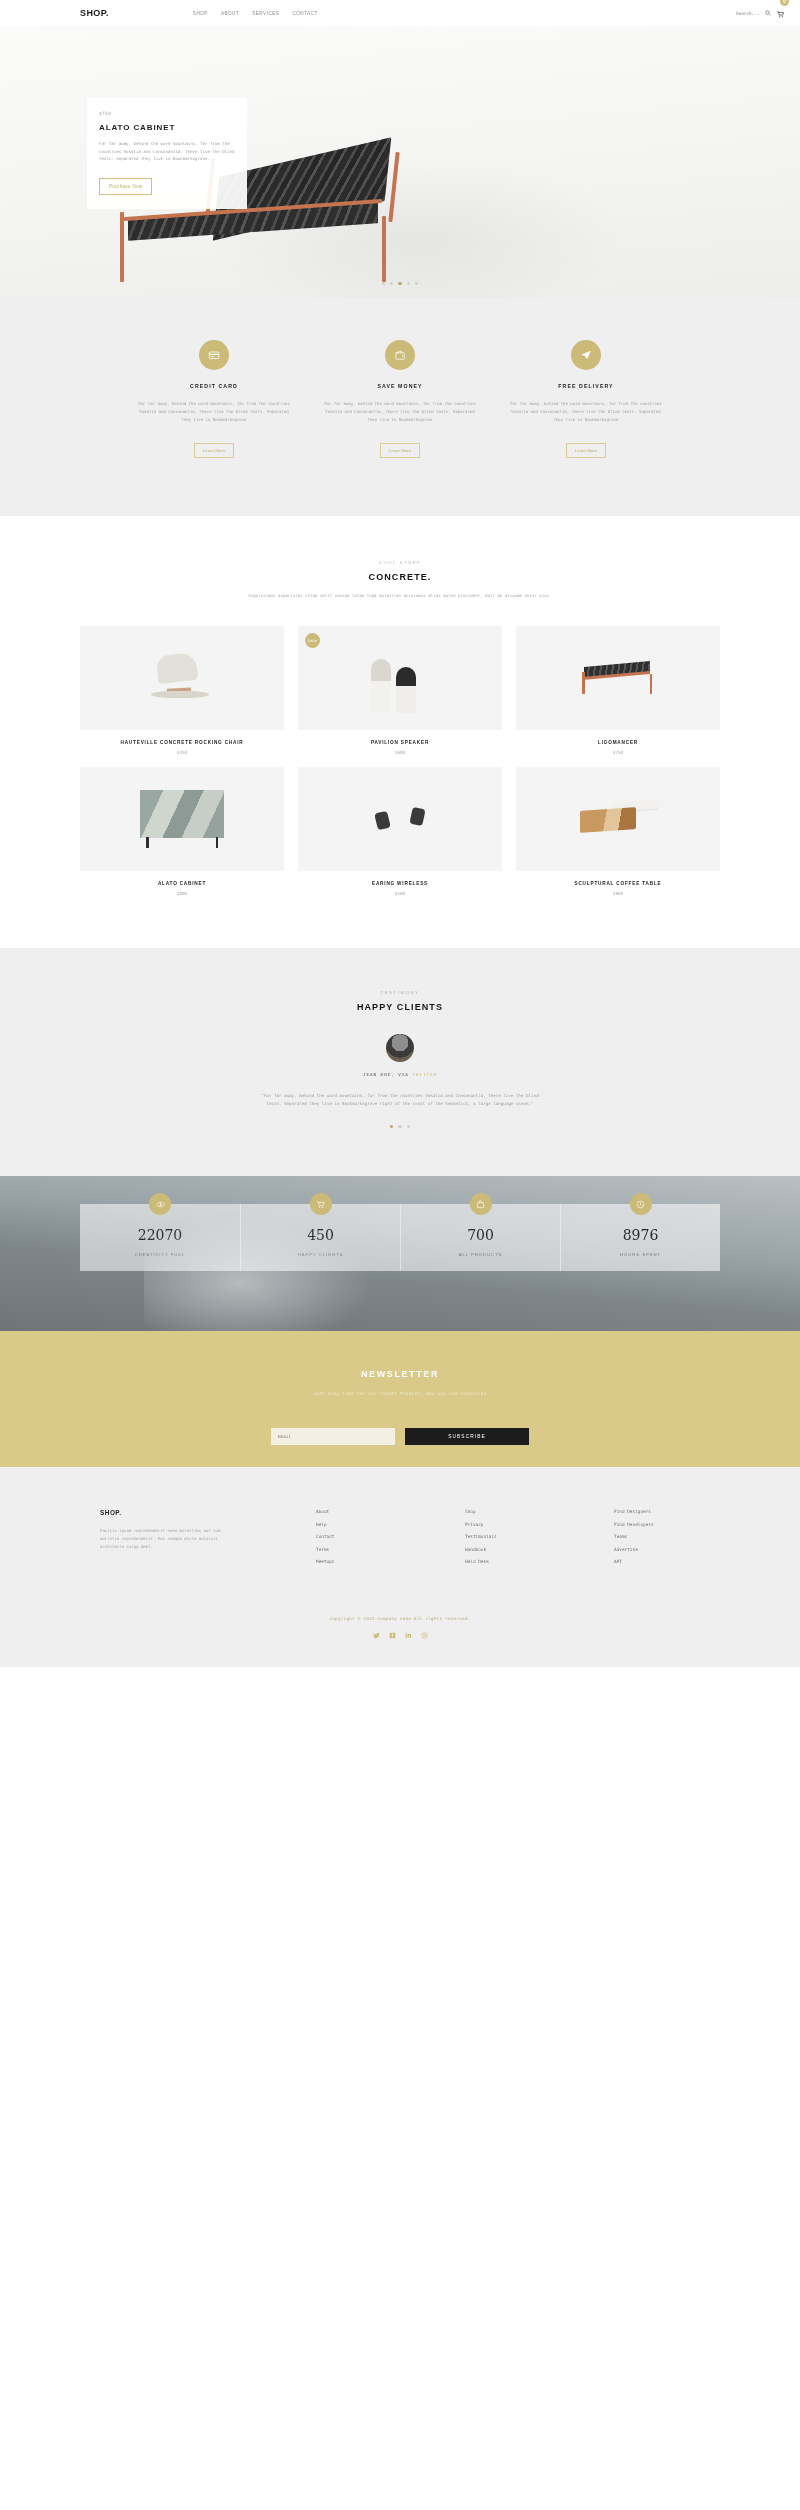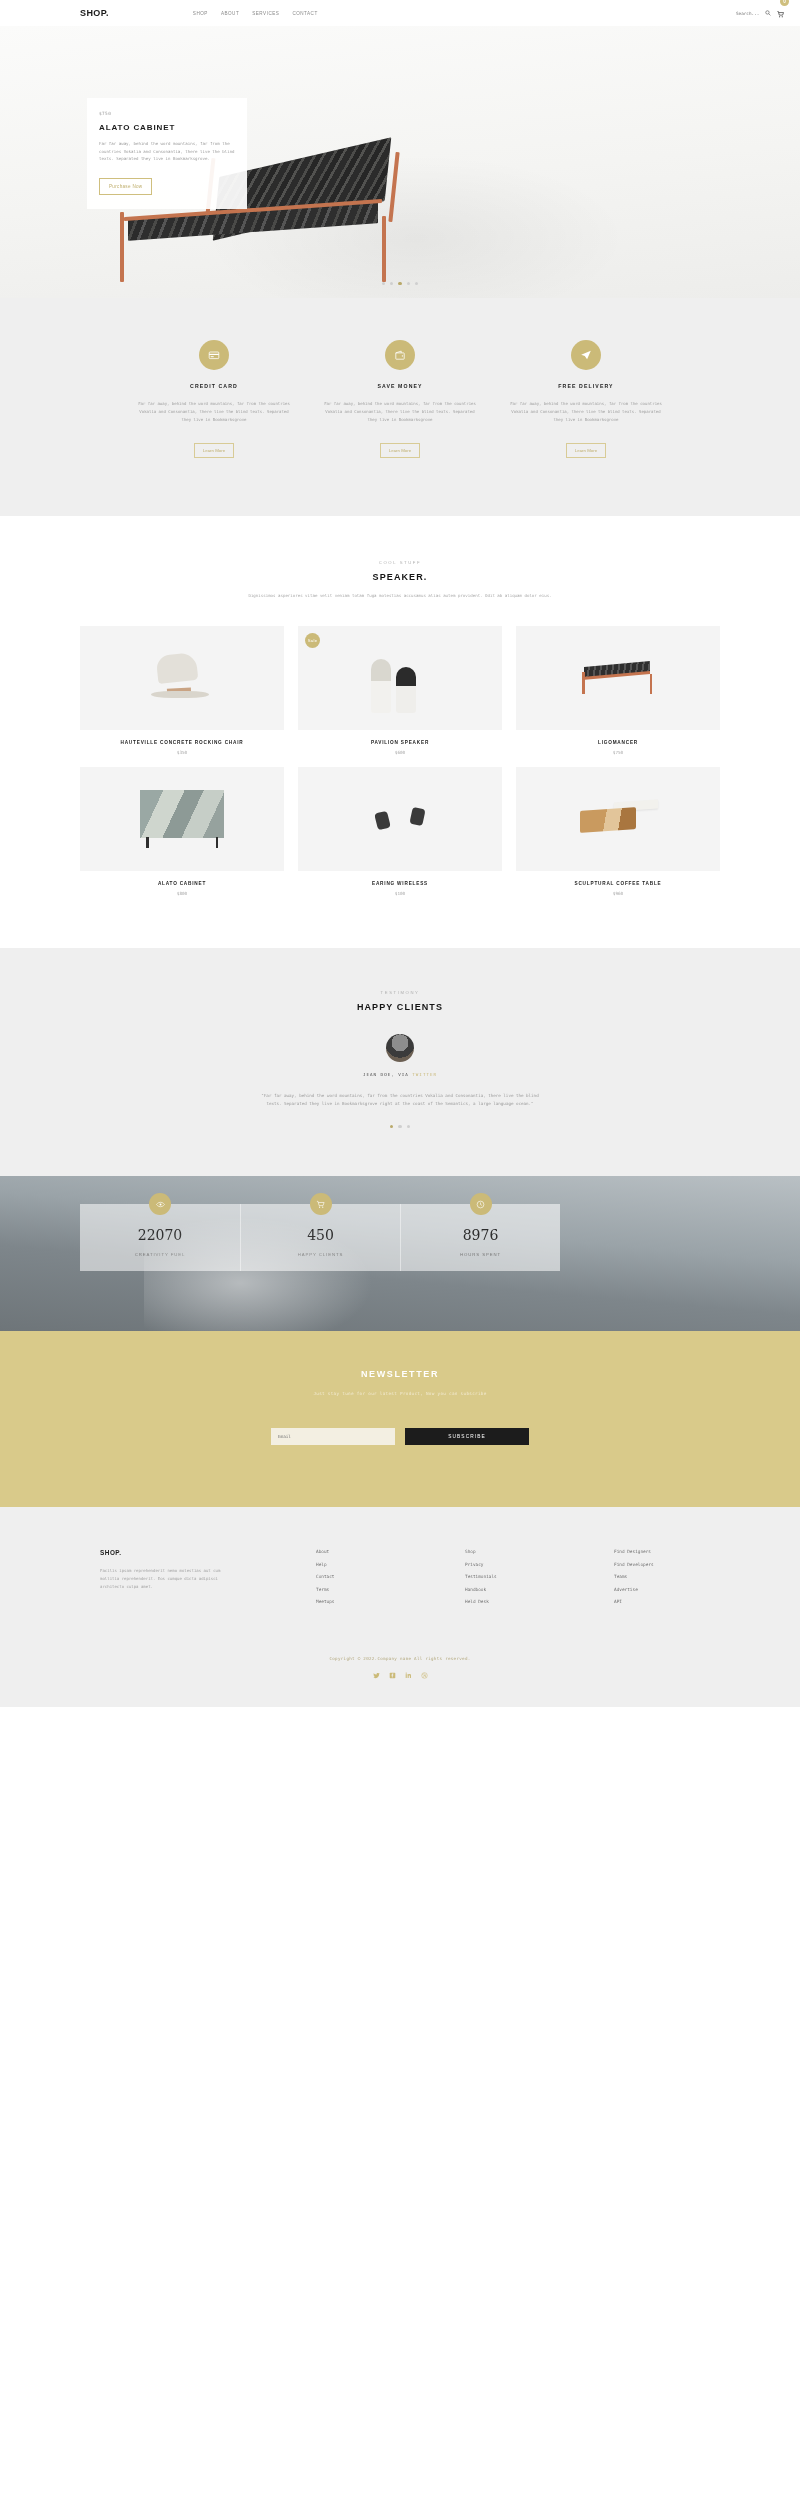--- a/index.html
+++ b/index.html
@@ -383,21 +383,21 @@
   .stat-label {
     font-size: 4.3px;
     letter-spacing: 0.9px;
     color: #777;
     text-transform: uppercase;
   }
 
   
   .newsletter {
     background: #d9ca8a;
-    padding: 38px 0 62px;
+    padding: 38px 0 22px;
     text-align: center;
   }
   .nl-title {
     font-size: 9px;
     font-weight: 700;
     letter-spacing: 1.6px;
     color: #fff;
     margin-bottom: 12px;
   }
   .nl-sub {
@@ -586,21 +586,21 @@
     </div>
     <div class="feat-title">FREE DELIVERY</div>
     <div class="feat-text">Far far away, behind the word mountains, far from the countries Vokalia and Consonantia, there live the blind texts. Separated they live in Bookmarksgrove</div>
     <button class="feat-btn">Learn More</button>
   </div>
 </div>
 
 <div class="products">
   <div class="sec-head">
     <div class="sec-eyebrow">COOL STUFF</div>
-    <div class="sec-title">SPEAKER.</div>
+    <div class="sec-title">CONCRETE.</div>
     <div class="sec-sub">Dignissimos asperiores vitae velit veniam totam fuga molestias accusamus alias autem provident. Odit ab aliquam dolor eius.</div>
   </div>
 
   <div class="grid">
 
     <div class="card">
       <div class="thumb">
         <div class="sh sh-chair">
           <div class="body"></div>
             <div class="leg"></div>
@@ -702,20 +702,30 @@
     <div class="stat">
       <div class="stat-icon">
         <svg width="9" height="9" viewBox="0 0 20 20">
             <path d="M2 3h2.5l2.6 9.5h8.4L18 5.5H5.2" fill="none" stroke="#fff" stroke-width="1.4"></path>
             <circle cx="8" cy="16" r="1.3" fill="#fff"></circle>
             <circle cx="15" cy="16" r="1.3" fill="#fff"></circle>
           </svg>
       </div>
       <div class="stat-num">450</div>
       <div class="stat-label">HAPPY CLIENTS</div>
+    </div>
+    <div class="stat">
+      <div class="stat-icon">
+        <svg width="9" height="9" viewBox="0 0 20 20">
+            <rect x="3" y="6" width="14" height="11" rx="1" fill="none" stroke="#fff" stroke-width="1.4"></rect>
+            <path d="M7 6V4.5A3 3 0 0113 4.5V6" fill="none" stroke="#fff" stroke-width="1.4"></path>
+          </svg>
+      </div>
+      <div class="stat-num">700</div>
+      <div class="stat-label">ALL PRODUCTS</div>
     </div>
     <div class="stat">
       <div class="stat-icon">
         <svg width="9" height="9" viewBox="0 0 20 20">
             <circle cx="10" cy="10" r="7.5" fill="none" stroke="#fff" stroke-width="1.4"></circle>
             <path d="M10 5.5V10l3.2 2" fill="none" stroke="#fff" stroke-width="1.4"></path>
           </svg>
       </div>
       <div class="stat-num">8976</div>
       <div class="stat-label">HOURS SPENT</div>

